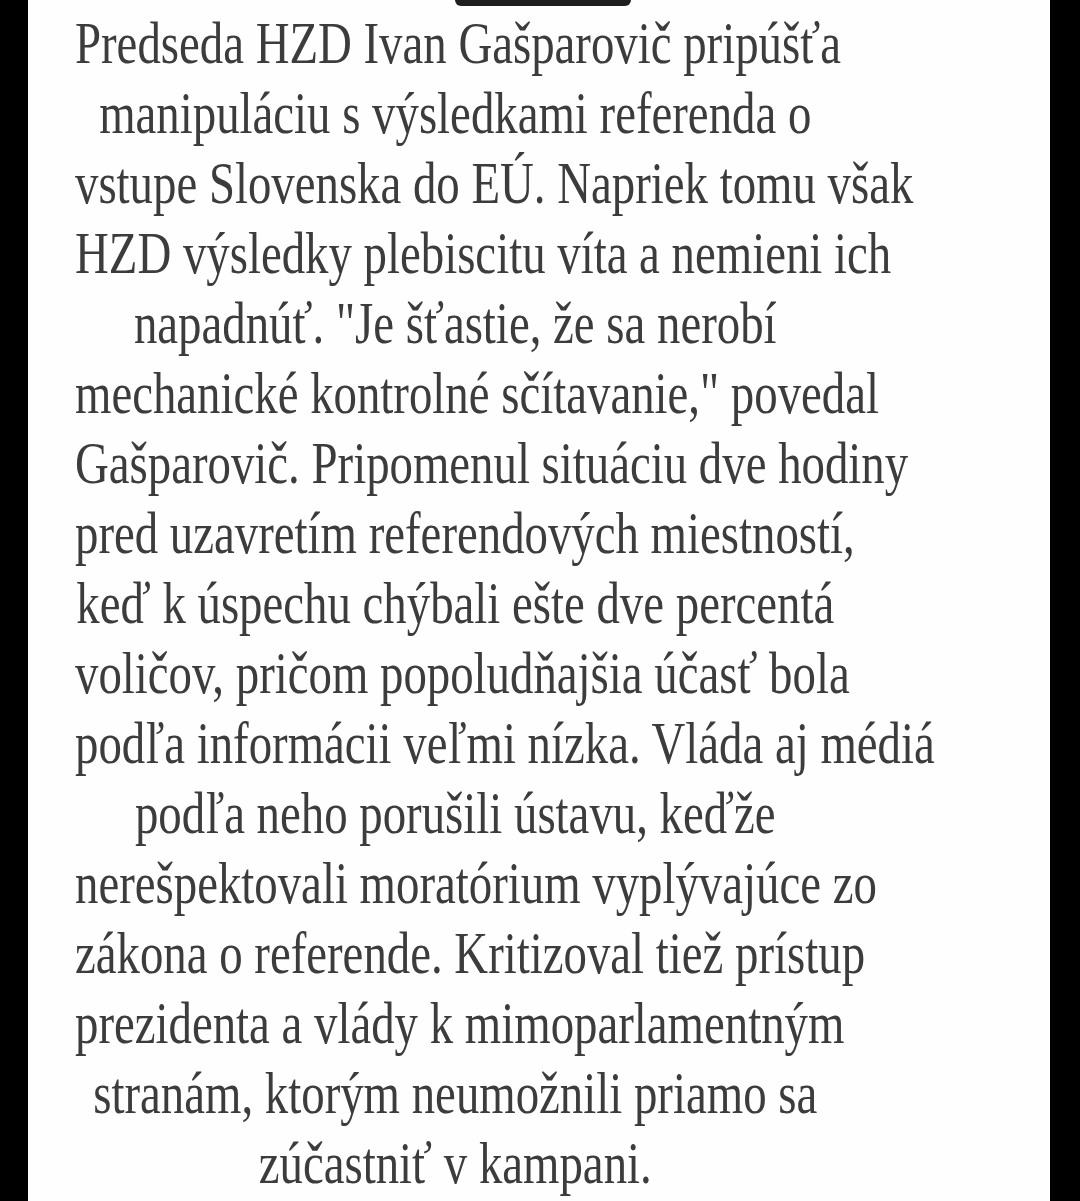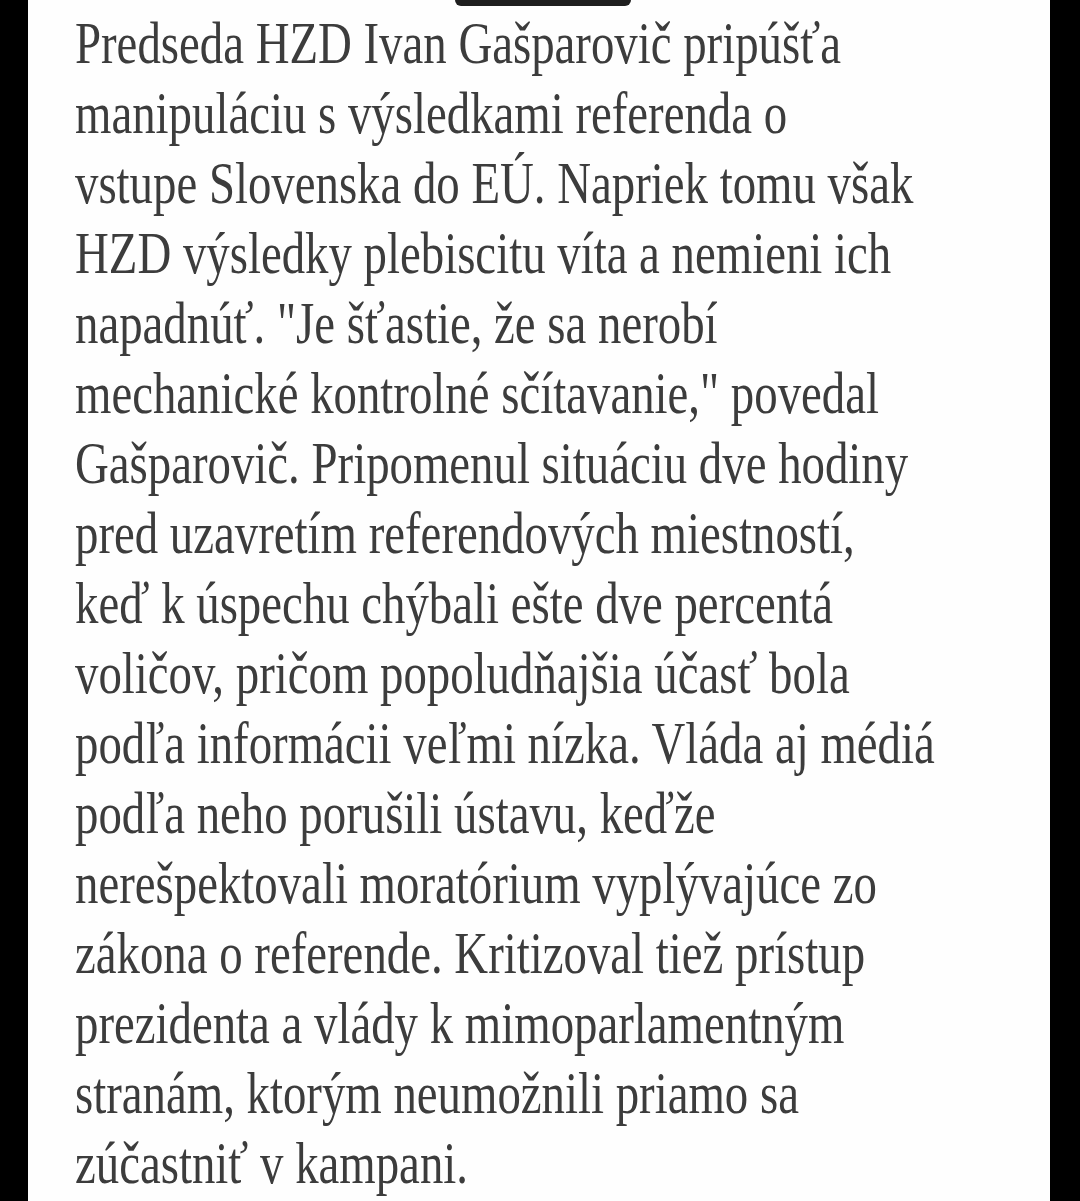--- a/index.html
+++ b/index.html
@@ -29,20 +29,21 @@
     width: 176px;
     height: 6px;
     background: #1f1f1f;
     border-radius: 0 0 6px 6px;
   }
   .article {
     position: absolute;
     left: 75px;
     top: 8px;
     width: 975px;
+    text-align: center;
   }
   .article .line {
     font-size: 60px;
     line-height: 70px;
     color: #3c3c3c;
     white-space: nowrap;
     transform: scaleX(0.78);
     transform-origin: left center;
     letter-spacing: 0px;
   }

